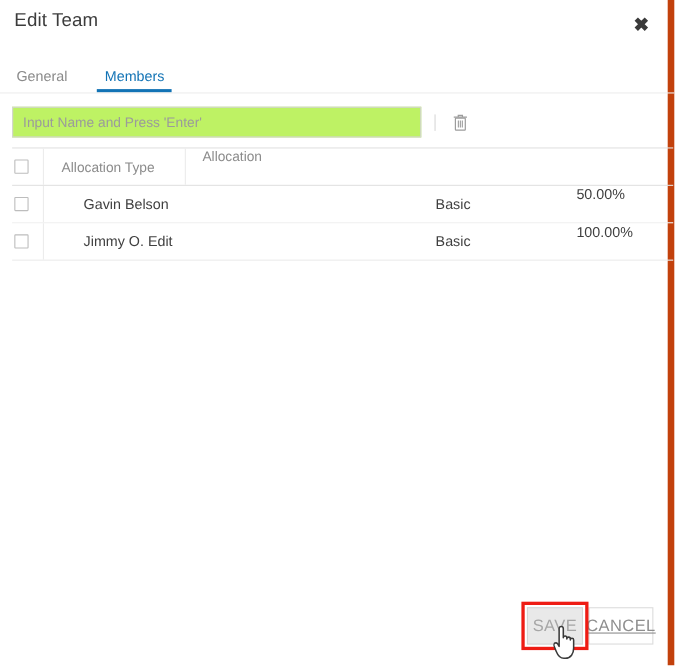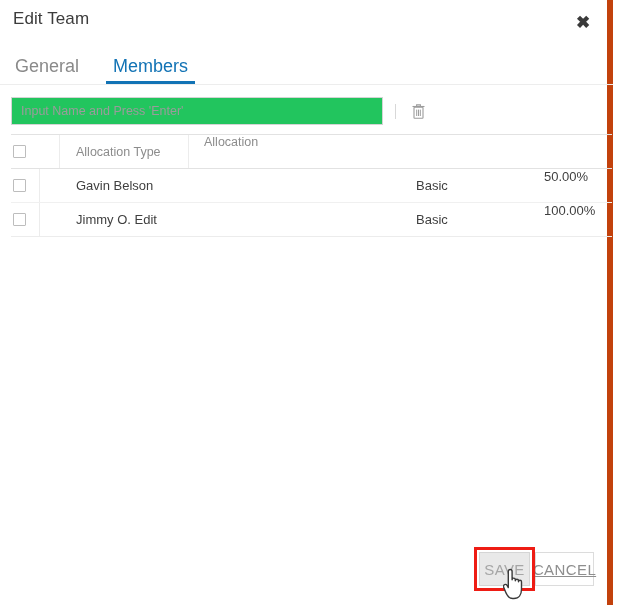--- a/index.html
+++ b/index.html
@@ -62,21 +62,21 @@
   
   .tabs {
     position: absolute;
     left: 13px;
     top: 56px;
     display: flex;
     align-items: flex-end;
     height: 28px;
   }
   .tab {
-    font-size: 18px;
+    font-size: 13px;
     padding: 0 10px 7px 2px;
     color: #8a8a8a;
     cursor: pointer;
     position: relative;
     white-space: nowrap;
   }
   .tab + .tab { margin-left: 22px; }
   .tab.active {
     color: #1273b5;
   }
@@ -104,21 +104,21 @@
     left: 11px;
     top: 97px;
     display: flex;
     align-items: center;
   }
   .name-input {
     width: 372px;
     height: 28px;
     box-sizing: border-box;
     border: 1px solid #d4d4d4;
-    background: #22c55e;
+    background: #bef264;
     font-family: "Liberation Sans", sans-serif;
     font-size: 12.5px;
     color: #4a4a4a;
     padding: 0 9px;
     outline: none;
   }
   .name-input::placeholder { color: #9b9b9b; }
   .row-divider {
     width: 1px;
     height: 15px;
@@ -182,21 +182,20 @@
   }
   .grid-head .c-name { border-left: none; padding-left: 20px; }
   .c-type {
     flex: 0 0 129px;
     padding-left: 16px;
     box-sizing: border-box;
     border-left: 1px solid #ececec;
     height: 100%;
     display: flex;
     align-items: center;
-    margin-left: 20px;
   }
   .grid-row .c-type { border-left: none; }
   .c-alloc {
     flex: 1 1 auto;
     padding-left: 15px;
     box-sizing: border-box;
     border-left: 1px solid #ececec;
     height: 100%;
     display: flex;
     align-items: flex-start;

